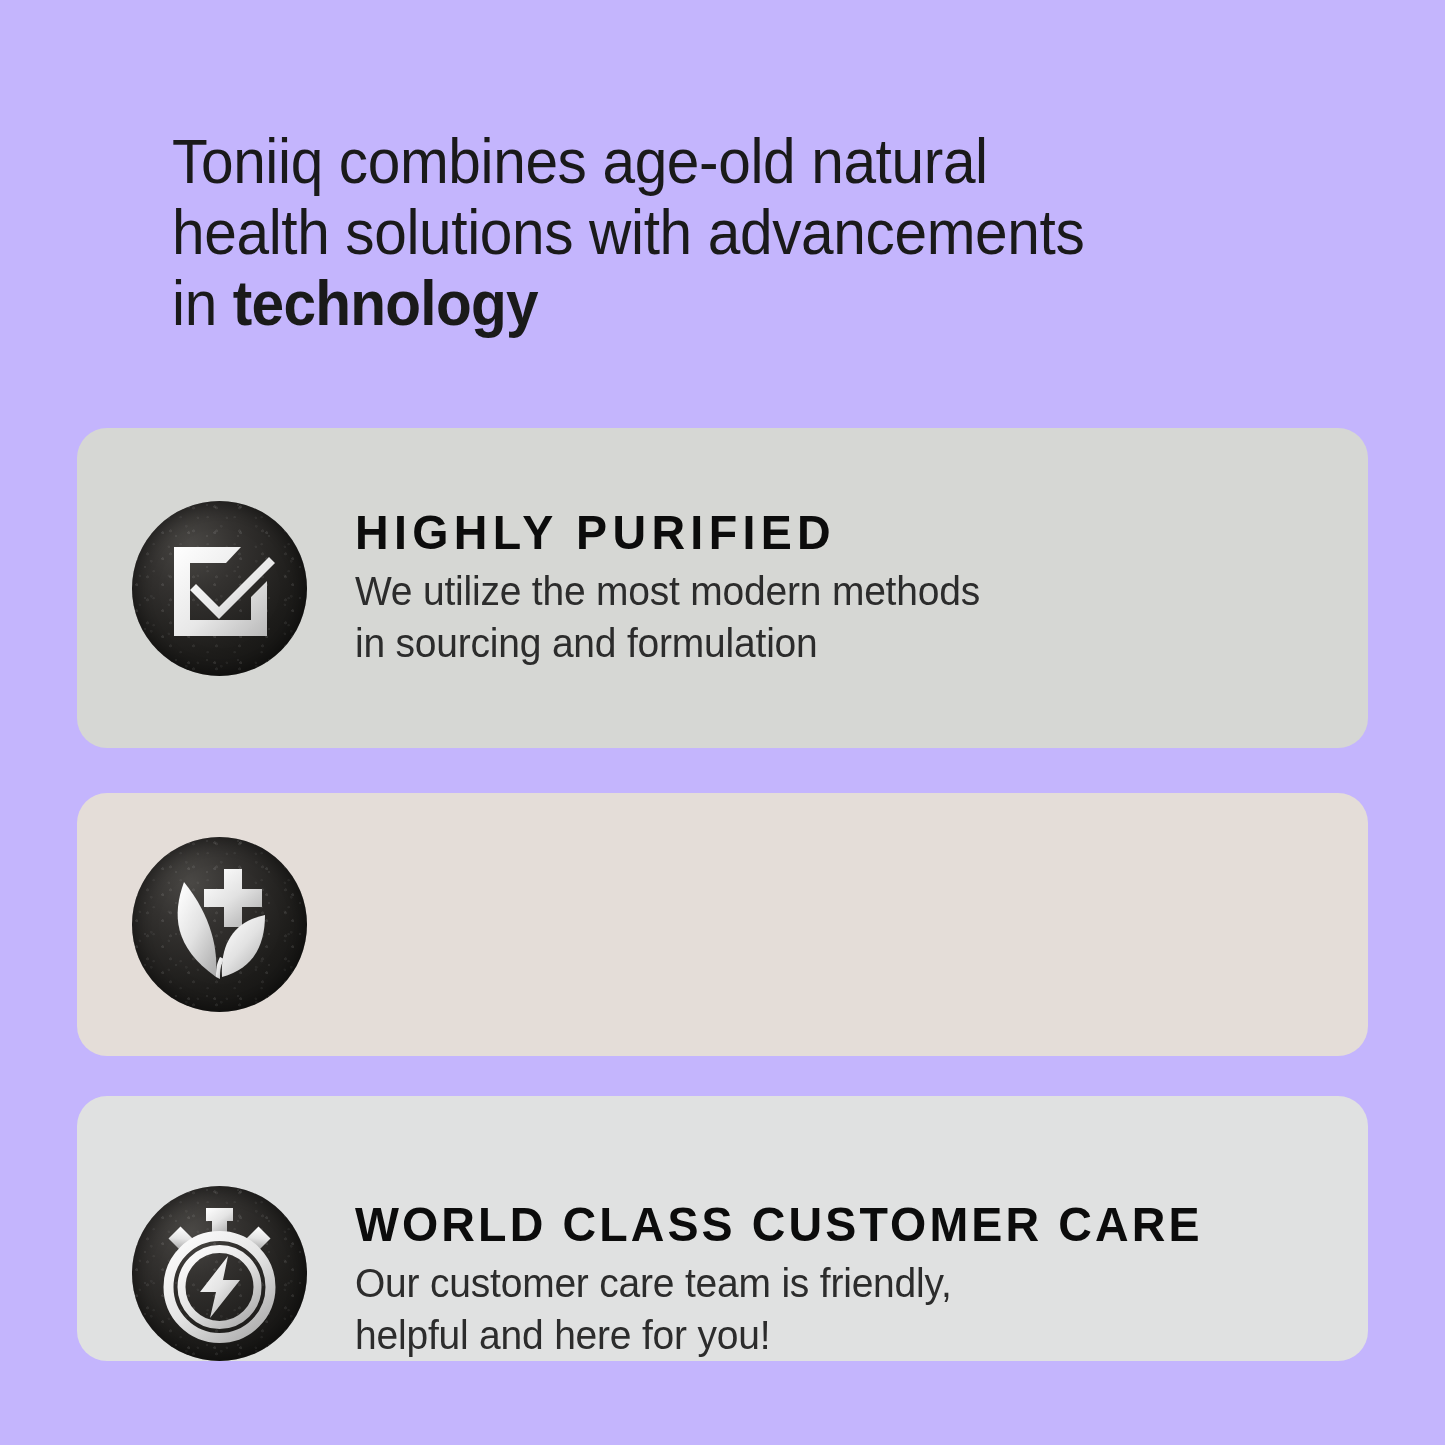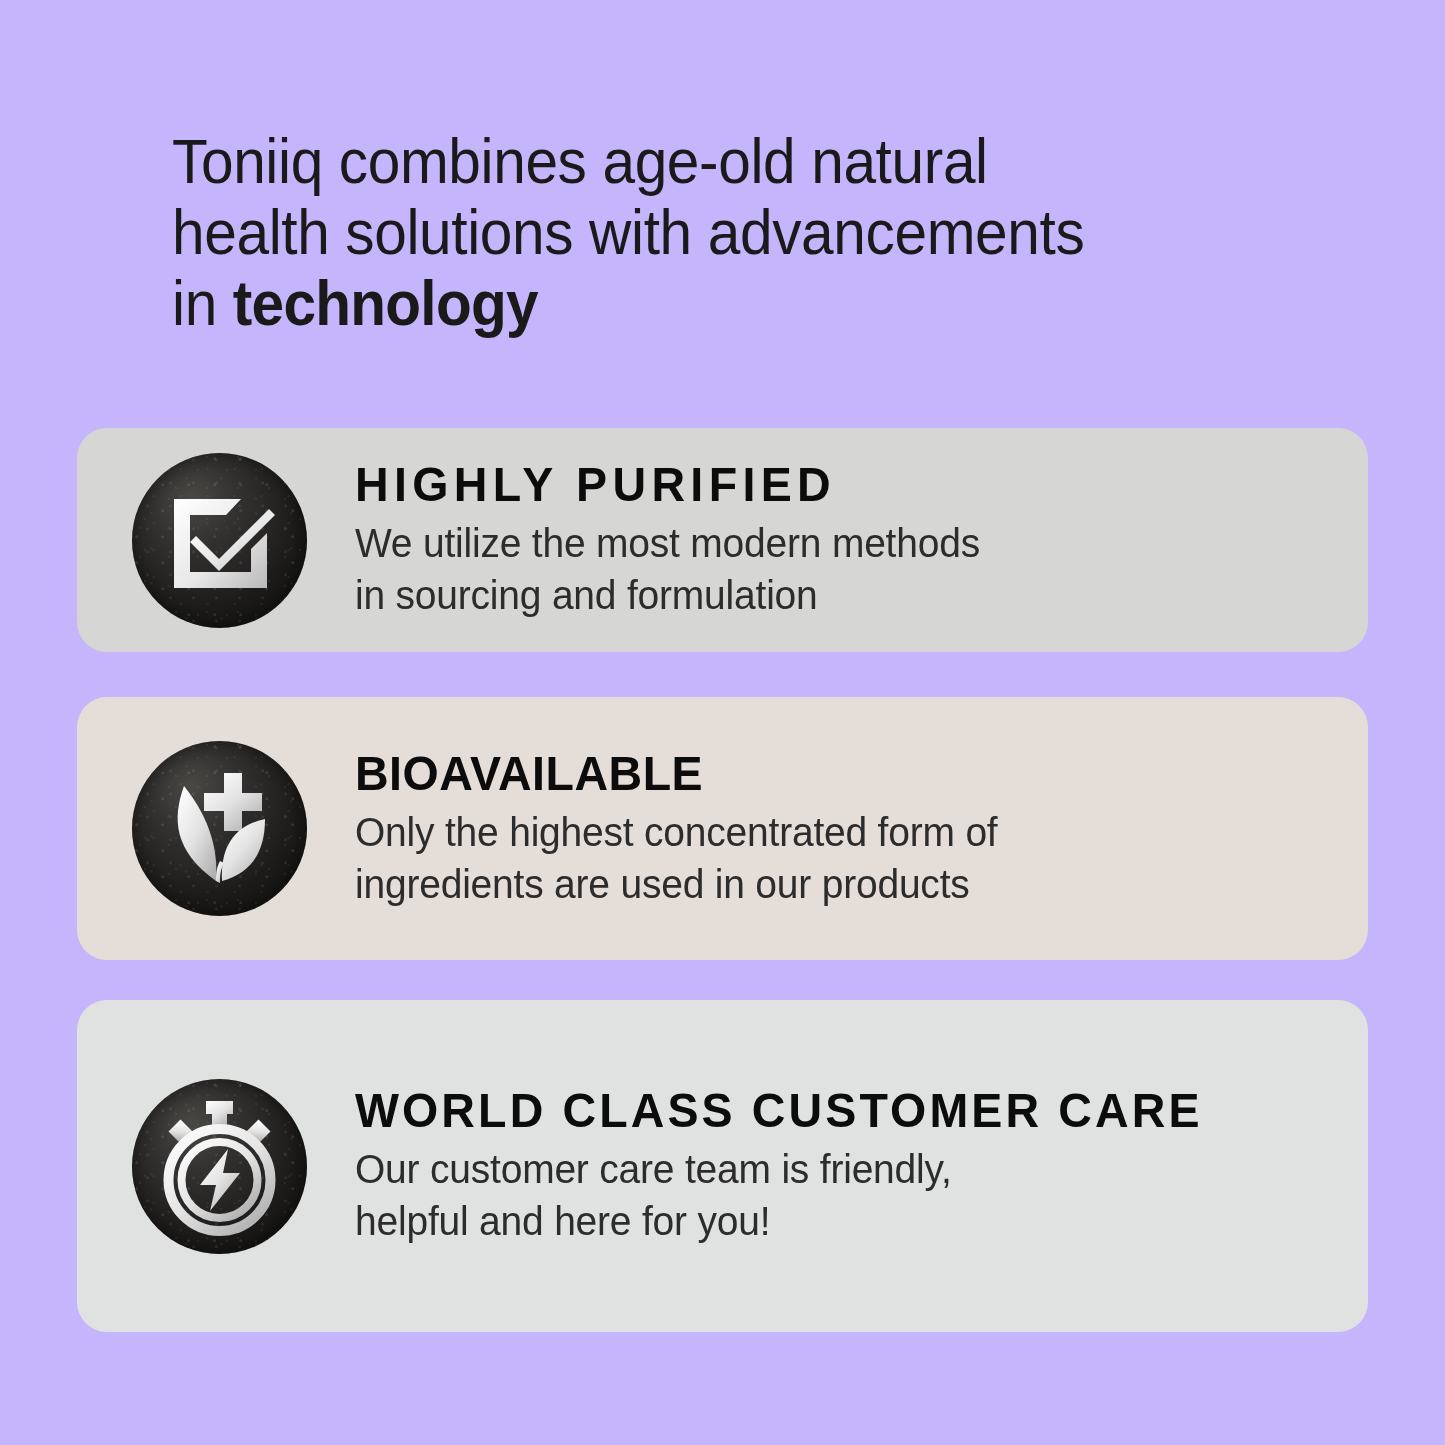--- a/index.html
+++ b/index.html
@@ -51,23 +51,23 @@
 
   .card {
     position: relative;
     box-sizing: border-box;
     width: 1291px;
     border-radius: 30px;
     display: flex;
     align-items: center;
     overflow: hidden;
   }
-  .card-1 { height: 224px; background: #d6d7d4; margin-bottom: 45px; }
+  .card-1 { height: 320px; background: #d6d7d4; margin-bottom: 45px; }
   .card-2 { height: 263px; background: #e4ddd8; margin-bottom: 40px; }
-  .card-3 { height: 332px; background: #e0e1e1; }
+  .card-3 { height: 265px; background: #e0e1e1; align-items: flex-end; }
 
   .icon-wrap {
     flex: 0 0 auto;
     width: 175px;
     height: 175px;
     margin-left: 55px;
     margin-right: 48px;
     position: relative;
   }
   .icon-disc {
@@ -188,27 +188,20 @@
 
           <path d="M92 32 H110 V52 H130 V70 H110 V90 H92 V70 H72 V52 H92 Z" fill="url(#sheen2)"></path>
 
           <path d="M52 45 C40 78 42 110 84 140 C86 112 80 80 52 45 Z" fill="url(#sheen2)"></path>
 
           <path d="M133 78 C104 84 88 104 90 140 C120 132 133 110 133 78 Z" fill="url(#sheen2)"></path>
 
           <path d="M84 140 C84 128 86 124 88 120 L92 122 C89 128 88 132 88 142 Z" fill="url(#sheen2)"></path>
         </svg>
       </div>
-      <div class="card-text">
-        <div class="card-title">BIOAVAILABLE</div>
-        <div class="card-desc">
-          <span>Only the highest concentrated form of</span>
-          <span>ingredients are used in our products</span>
-        </div>
-      </div>
     </div>
 
     <div class="card card-3">
       <div class="icon-wrap">
         <div class="icon-disc"></div>
         <svg class="icon-glyph" viewBox="0 0 175 175">
           <defs>
             <linearGradient id="sheen3" x1="0" y1="0" x2="0.8" y2="1">
               <stop offset="0%" stop-color="#ffffff"></stop>
               <stop offset="55%" stop-color="#e4e4e4"></stop>

